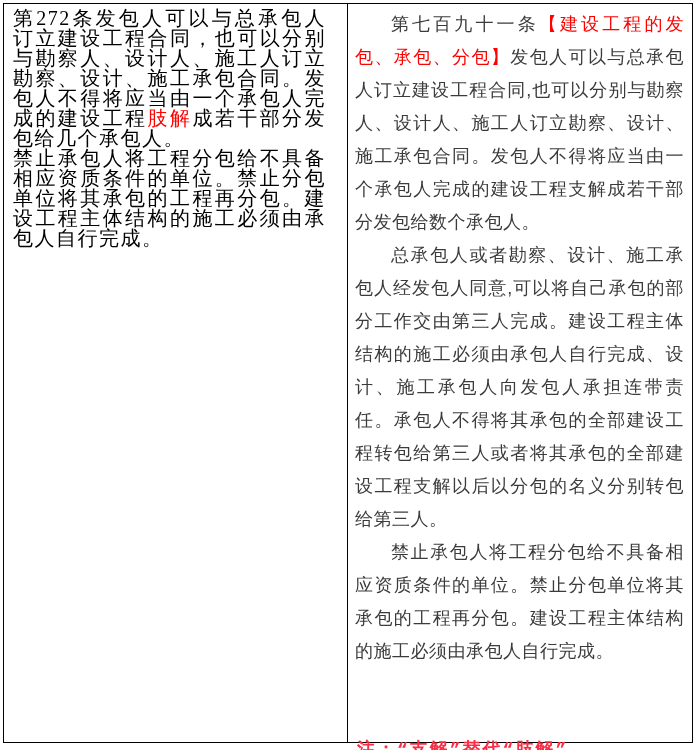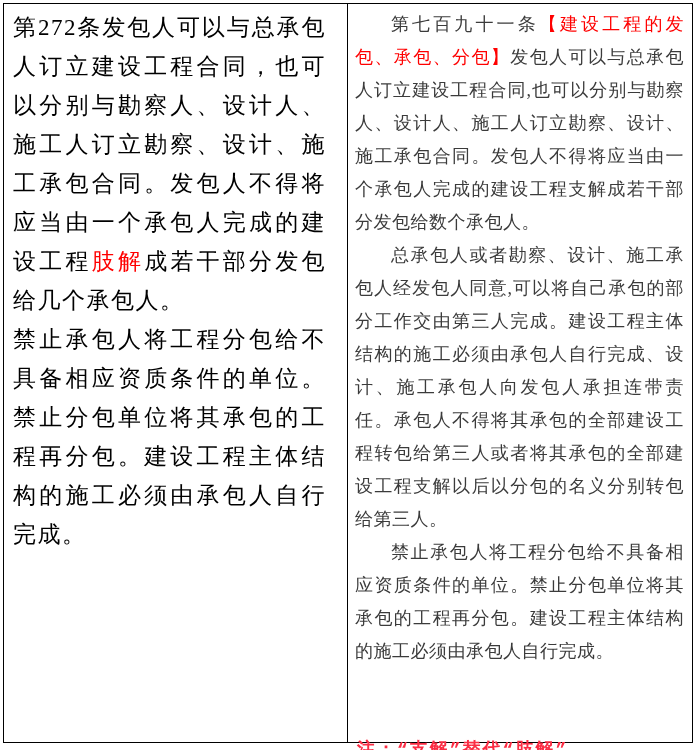--- a/index.html
+++ b/index.html
@@ -27,29 +27,29 @@
   }
   .cell {
     box-sizing: border-box;
     overflow: hidden;
   }
   .cell.left {
     width: 344px;
     border-right: 1.5px solid #000000;
     padding: 4px 21px 0 9px;
     font-family: "Liberation Serif", serif;
-    font-size: 23px;
-    line-height: 39px;
+    font-size: 20px;
+    line-height: 20px;
     letter-spacing: 1.5px;
     color: #000000;
   }
   .cell.right {
     flex: 1;
     padding: 4px 8px 0 7px;
-    font-family: Liberation Serif, serif;
+    font-family: Liberation Sans, sans-serif;
     font-size: 18px;
     line-height: 33px;
     letter-spacing: 0.5px;
     color: #3b3b3b;
   }
   .cell p {
     margin: 0;
     text-align: justify;
     text-align-last: left;
   }

